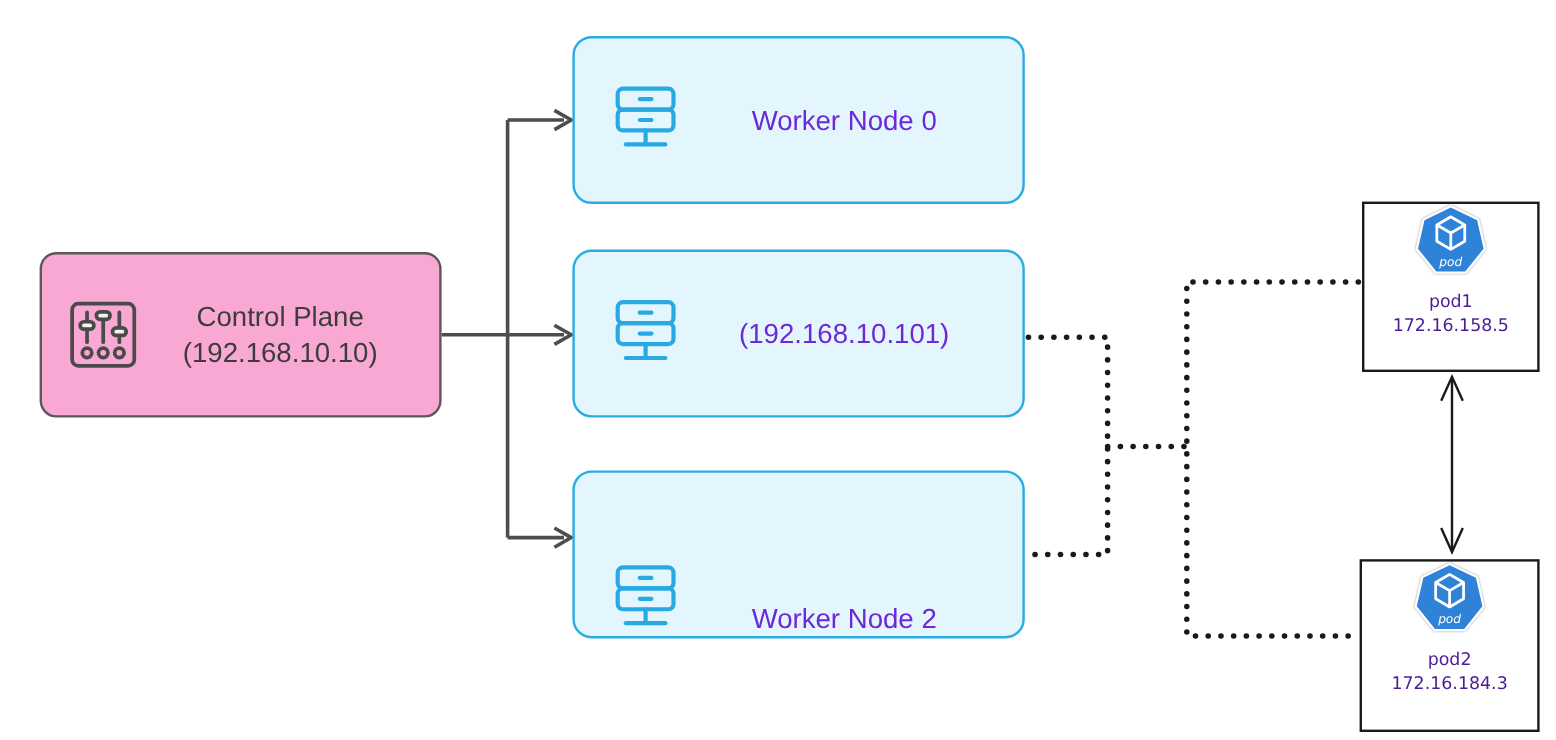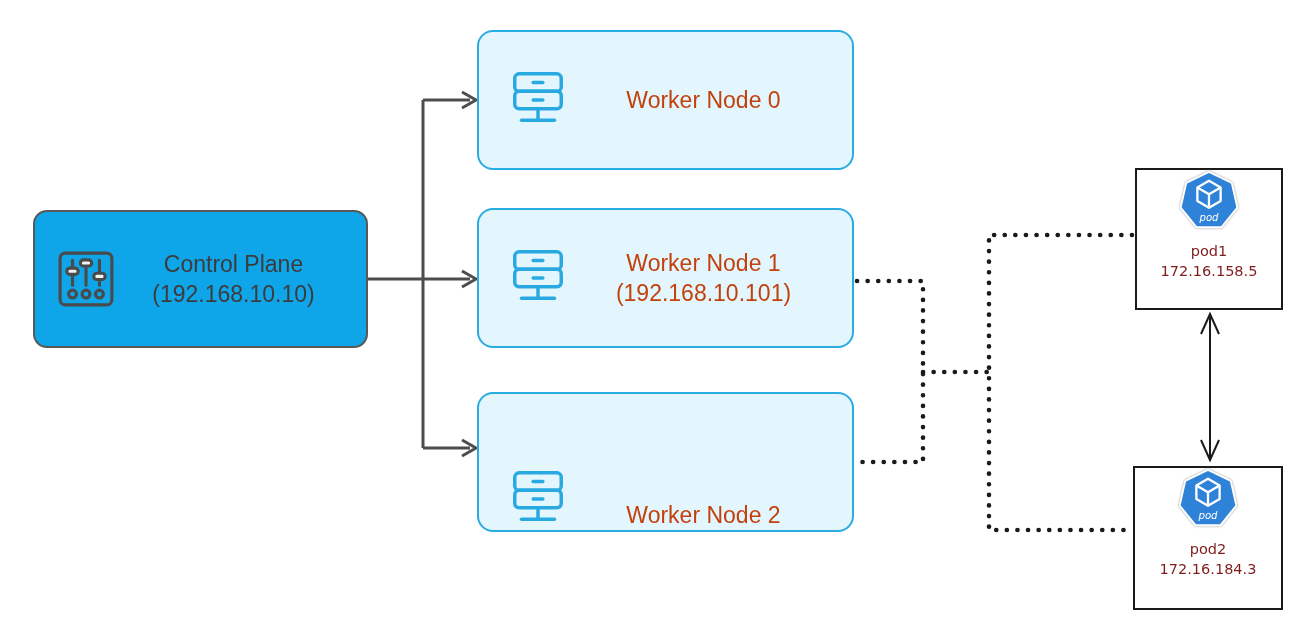--- a/index.html
+++ b/index.html
@@ -19,21 +19,21 @@
   }
   
   .node {
     position: absolute;
     box-sizing: border-box;
     display: flex;
     align-items: center;
   }
   .control-plane {
     left: 33px; top: 210px; width: 335px; height: 138px;
-    background: #0ea5e9;
+    background: #f9a8d4;
     border: 2.5px solid #595959;
     border-radius: 14px;
     padding-left: 22px;
   }
   .worker {
     width: 377px; height: 140px;
     background: #e4f6fd;
     border: 2.5px solid #29ace2;
     border-radius: 16px;
     padding-left: 28px;
@@ -58,26 +58,26 @@
     flex: 1 1 auto;
     text-align: center;
     line-height: 1.32;
     padding-right: 14px;
   }
   .control-plane .node-text {
     color: #3c3c3c;
     font-size: 23px;
   }
   .worker .node-text {
-    color: #c2410c;
+    color: #6d28d9;
     font-size: 23px;
   }
   .pod .node-text {
     font-family: "DejaVu Sans", cursive;
-    color: #7f1d1d;
+    color: #4c1d95;
     font-size: 14.5px;
     line-height: 1.35;
     padding: 0;
     margin-top: 6px;
   }
   .pod-icon-wrap { filter: drop-shadow(0 0 1px #9a9a9a); }
 </style>
 </head>
 <body>
 
@@ -141,21 +141,20 @@
   <div class="node worker worker-1">
     <svg class="node-icon" width="62" height="62" viewBox="0 0 64 64" stroke="#29a9e1" stroke-width="3.6" fill="none" stroke-linecap="round">
       <rect x="8" y="5" width="48" height="18" rx="4.5"></rect>
       <rect x="8" y="23" width="48" height="18" rx="4.5"></rect>
       <line x1="27" y1="14" x2="37" y2="14"></line>
       <line x1="27" y1="32" x2="37" y2="32"></line>
       <line x1="32" y1="41" x2="32" y2="53"></line>
       <line x1="15" y1="53" x2="49" y2="53"></line>
     </svg>
     <div class="node-text">
-      <div>Worker Node 1</div>
       <div>(192.168.10.101)</div>
     </div>
   </div>
 
   <div class="node worker worker-2">
     <svg class="node-icon" width="62" height="62" viewBox="0 0 64 64" stroke="#29a9e1" stroke-width="3.6" fill="none" stroke-linecap="round">
       <rect x="8" y="5" width="48" height="18" rx="4.5"></rect>
       <rect x="8" y="23" width="48" height="18" rx="4.5"></rect>
       <line x1="27" y1="14" x2="37" y2="14"></line>
       <line x1="27" y1="32" x2="37" y2="32"></line>

